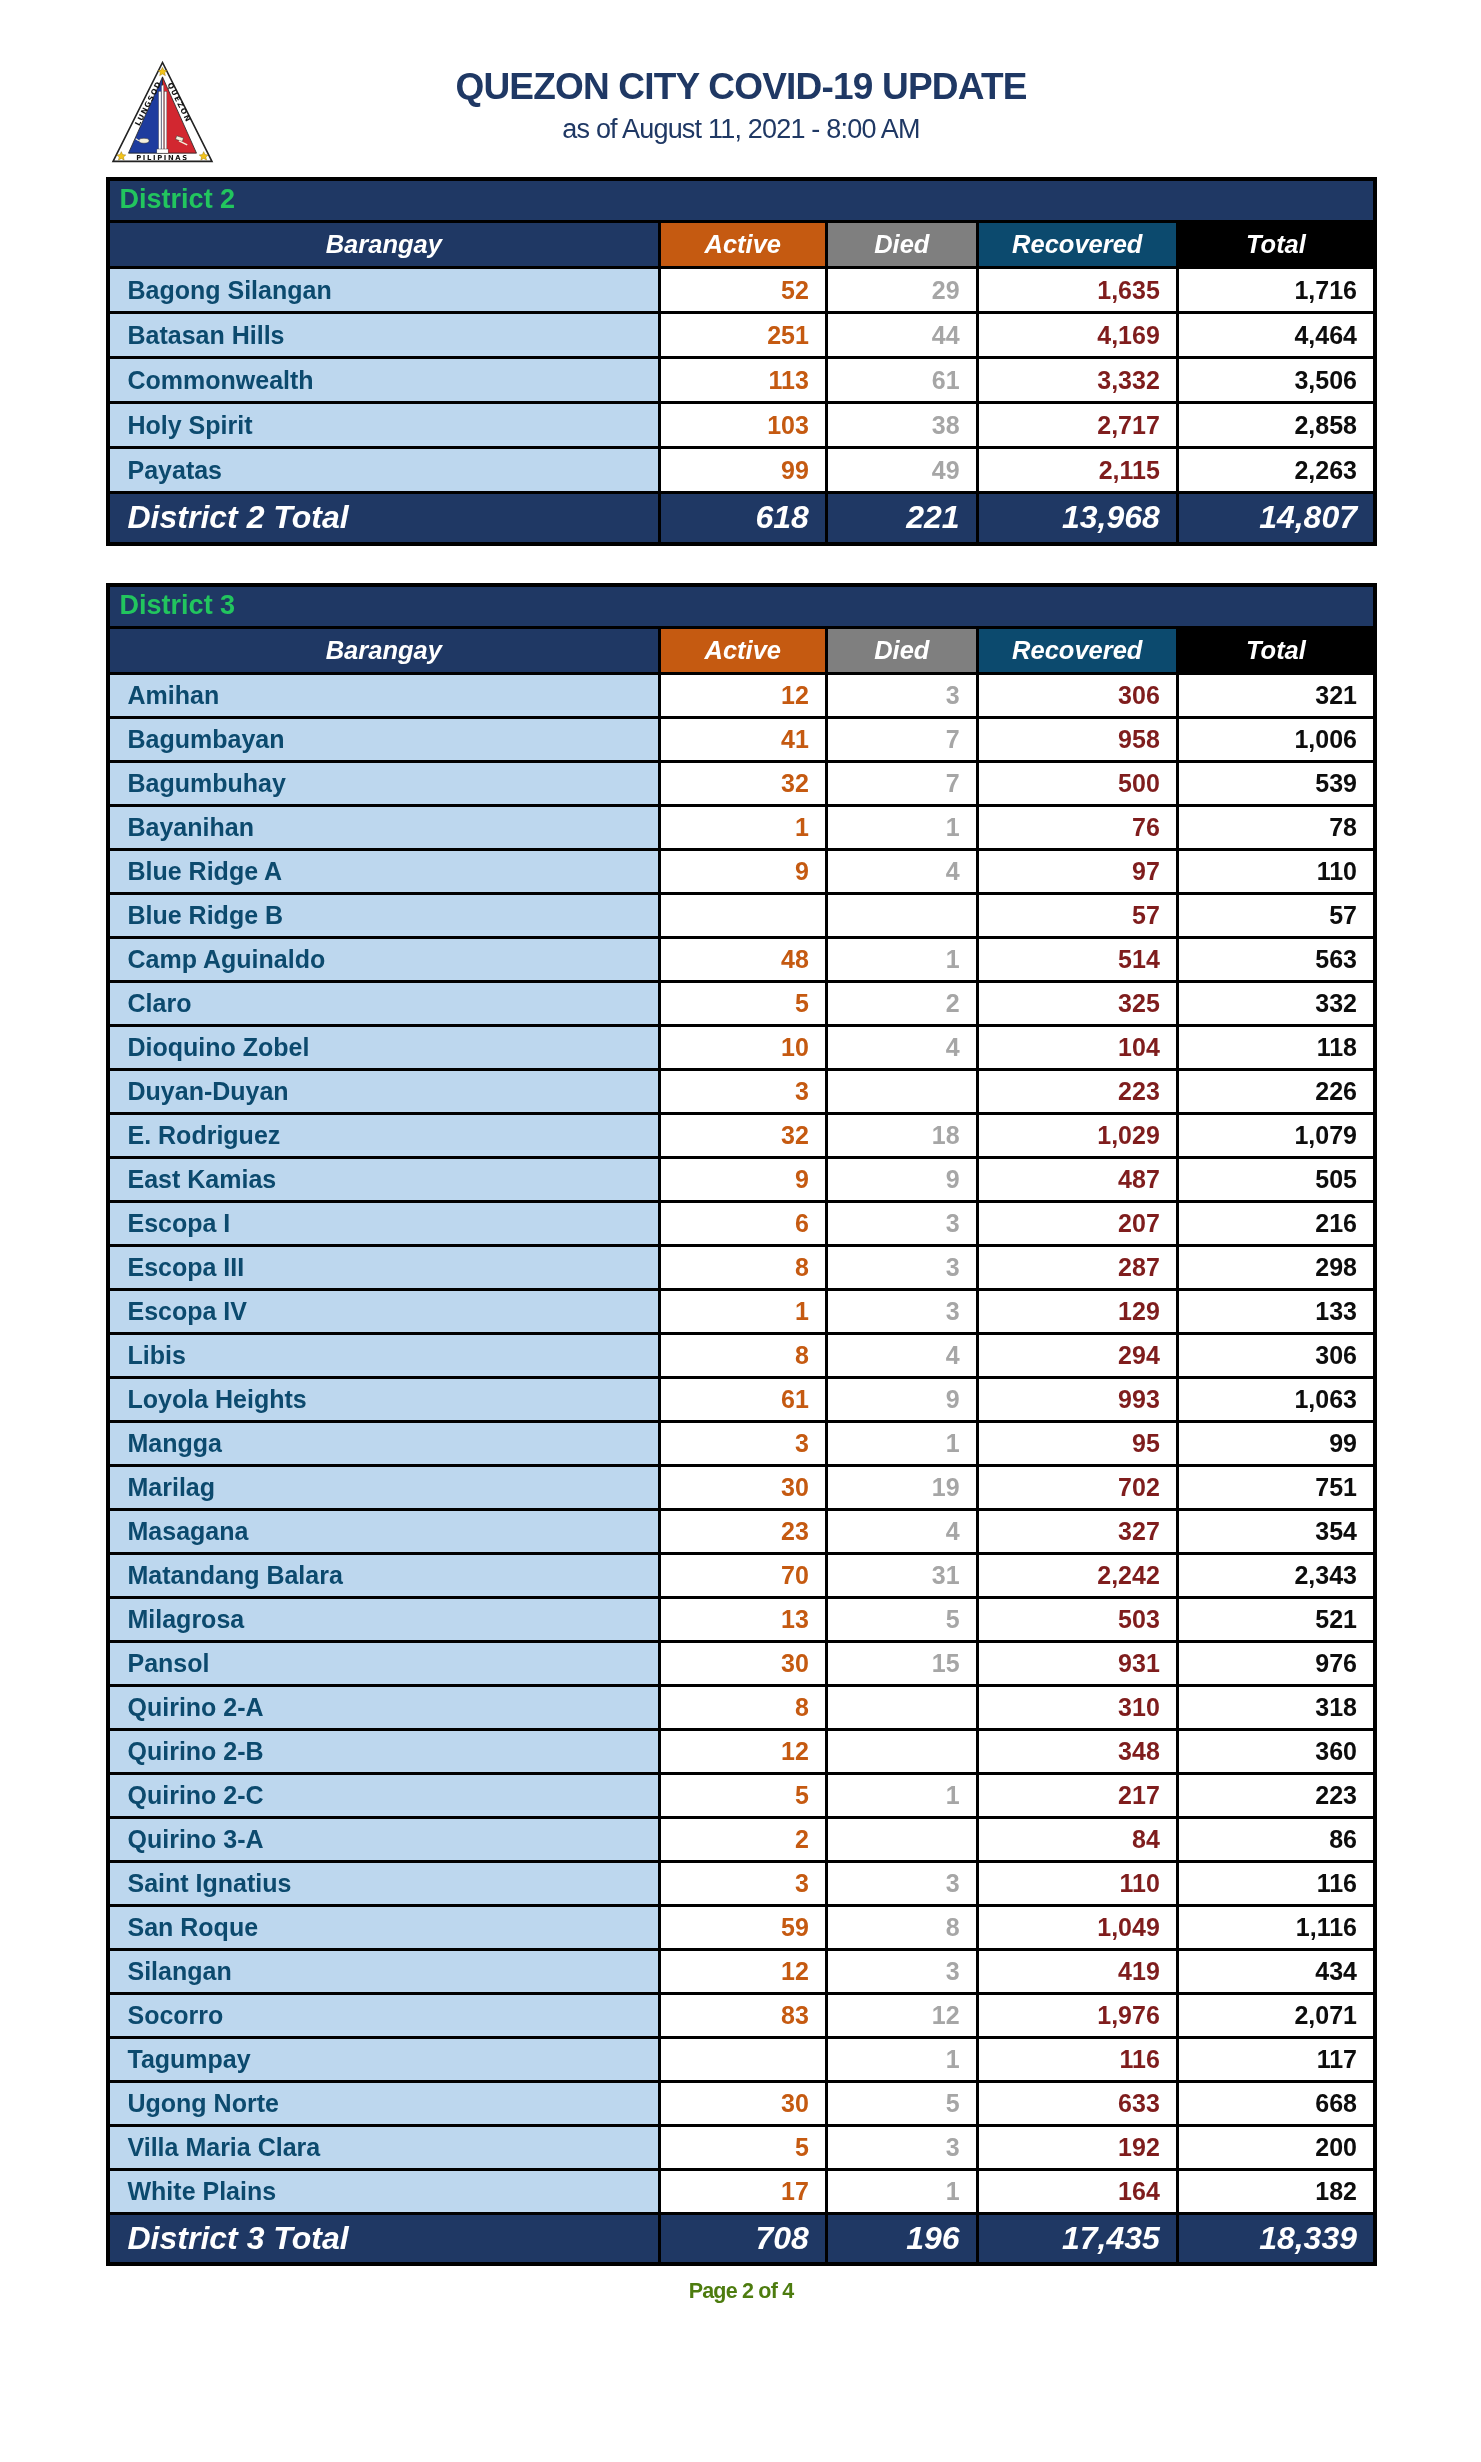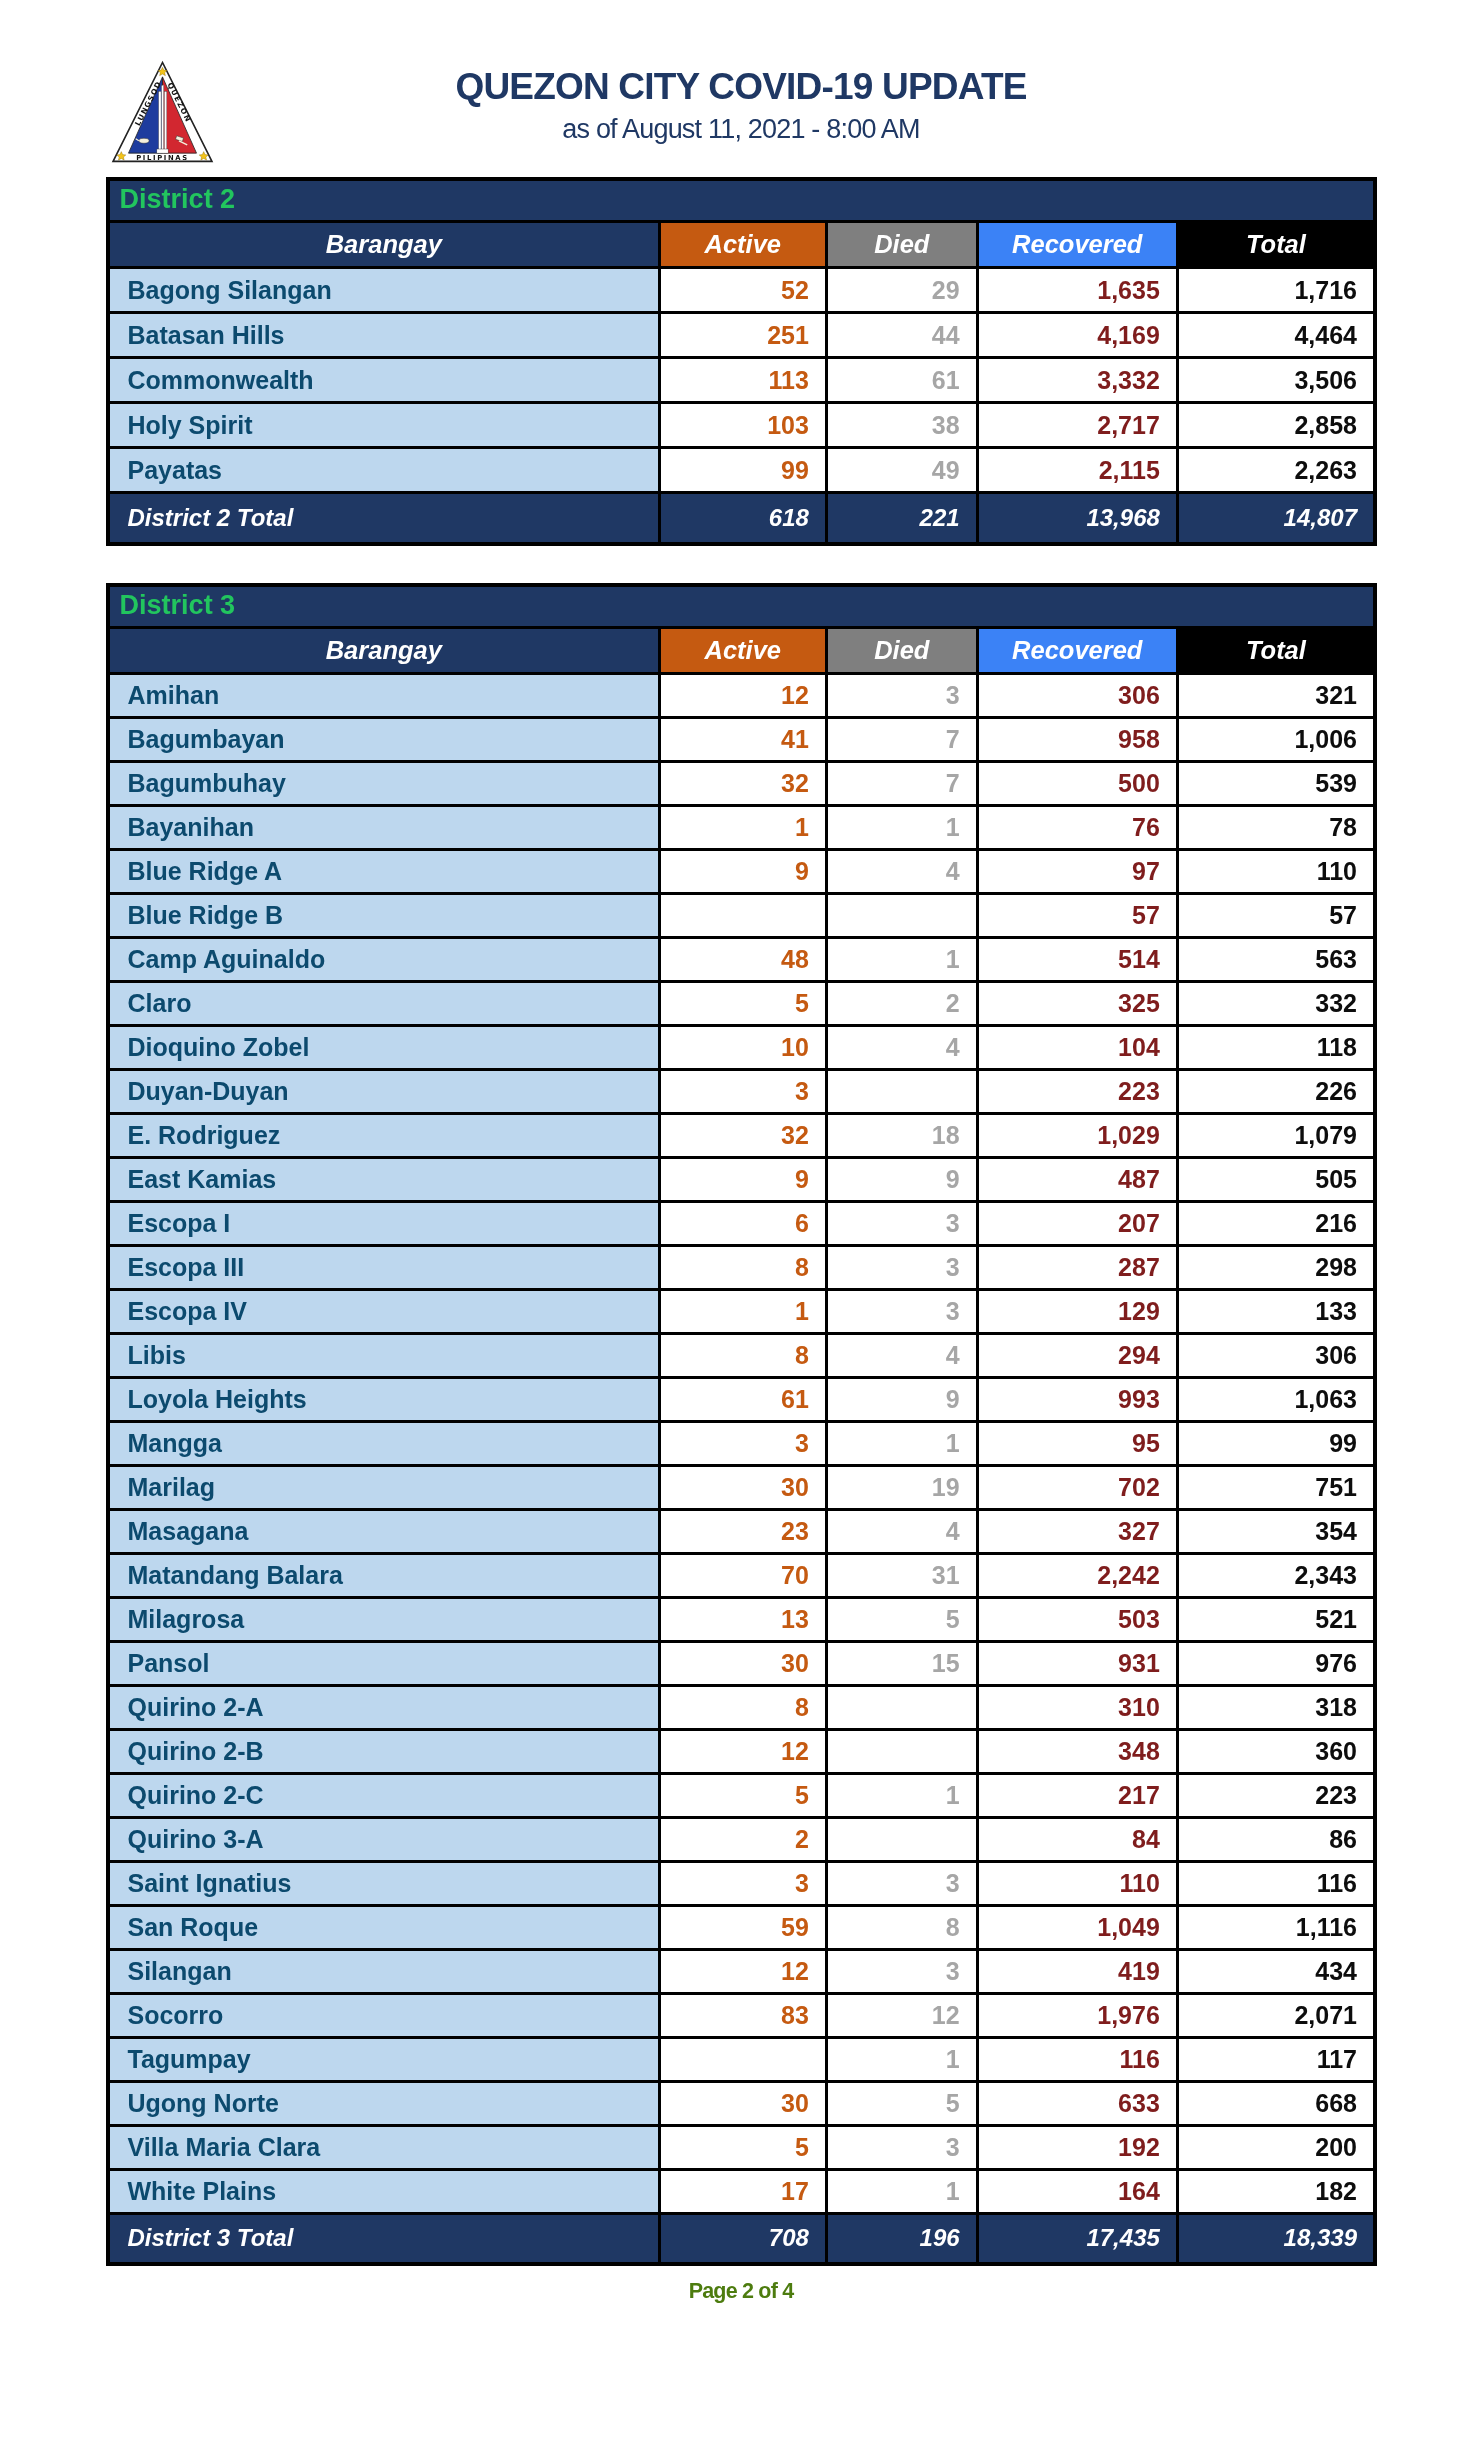--- a/index.html
+++ b/index.html
@@ -65,21 +65,21 @@
     height: 46px;
     color: #ffffff;
     font-size: 25.5px;
     font-weight: 700;
     font-style: italic;
     text-align: center;
   }
   th.h-barangay  { background: #1F3864; }
   th.h-active    { background: #C55A11; }
   th.h-died      { background: #7F7F7F; }
-  th.h-recovered { background: #3b82f6; }
+  th.h-recovered { background: #0c4a6e; }
   th.h-total     { background: #000000; }
 
   tbody tr { height: 44px; }
   .t-d2 tbody tr { height: 45px; }
   tbody td {
     font-size: 25px;
     font-weight: 700;
     white-space: nowrap;
     overflow: hidden;
   }
@@ -92,21 +92,21 @@
   td.num  { background: #ffffff; text-align: right; padding-right: 16px; }
   td.v-active    { color: #C55A11; }
   td.v-died      { color: #A6A6A6; }
   td.v-recovered { color: #7f1d1d; }
   td.v-total     { color: #0d0d0d; }
 
   tfoot tr { height: 51px; }
   tfoot td {
     background: #1F3864;
     color: #ffffff;
-    font-size: 24px;
+    font-size: 32px;
     font-weight: 700;
     font-style: italic;
     white-space: nowrap;
   }
   tfoot td.name { text-align: left; padding-left: 17.5px; background: #1F3864; color: #fff; }
   tfoot td.num  { text-align: right; padding-right: 16px; background: #1F3864; }
 
   
   .page-footer { text-align: center; margin-top: 12.7px; }
   .page-footer div {

